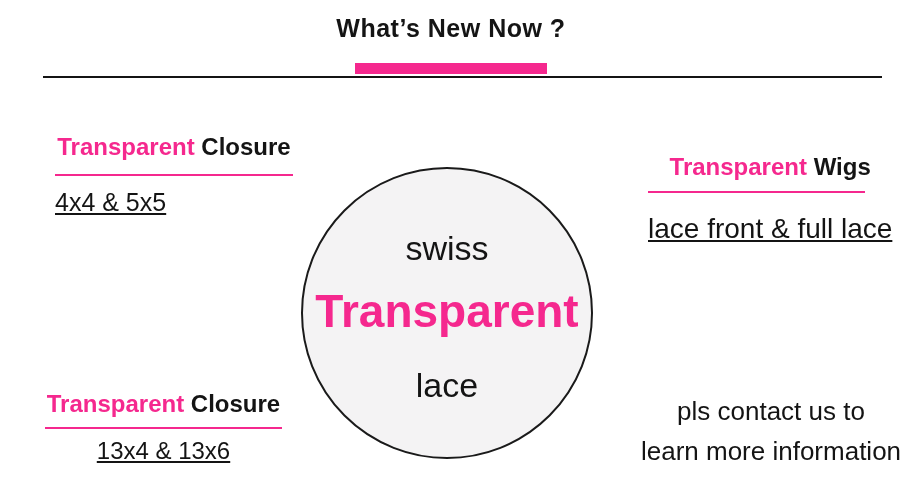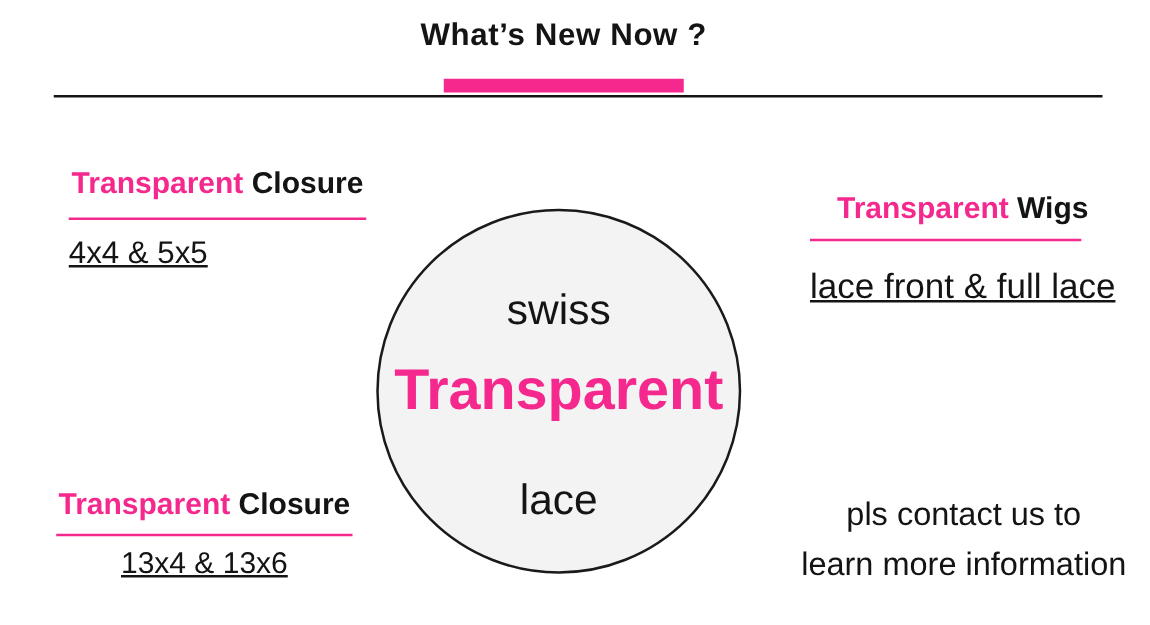--- a/index.html
+++ b/index.html
@@ -111,21 +111,21 @@
   .circle-word {
     position: absolute;
     left: 0;
     width: 100%;
     text-align: center;
     line-height: 1;
     white-space: nowrap;
   }
   .circle-top { top: 62px; font-size: 34px; color: var(--text); }
   .circle-main { top: 119px; font-size: 46px; font-weight: bold; color: var(--pink); }
-  .circle-bottom { top: 214px; font-size: 34px; color: var(--text); }
+  .circle-bottom { top: 199px; font-size: 34px; color: var(--text); }
 </style>
 </head>
 <body>
 
 <div class="canvas">
 
   <div class="title">What’s New Now ?</div>
   <div class="accent-bar"></div>
   <div class="divider"></div>
 

